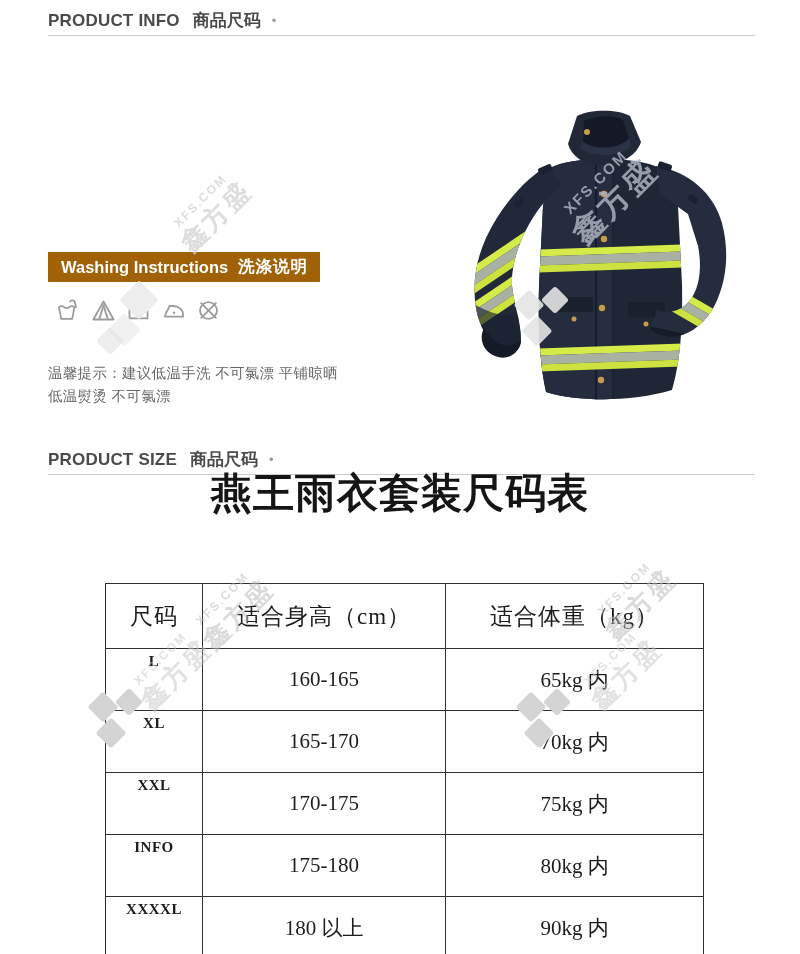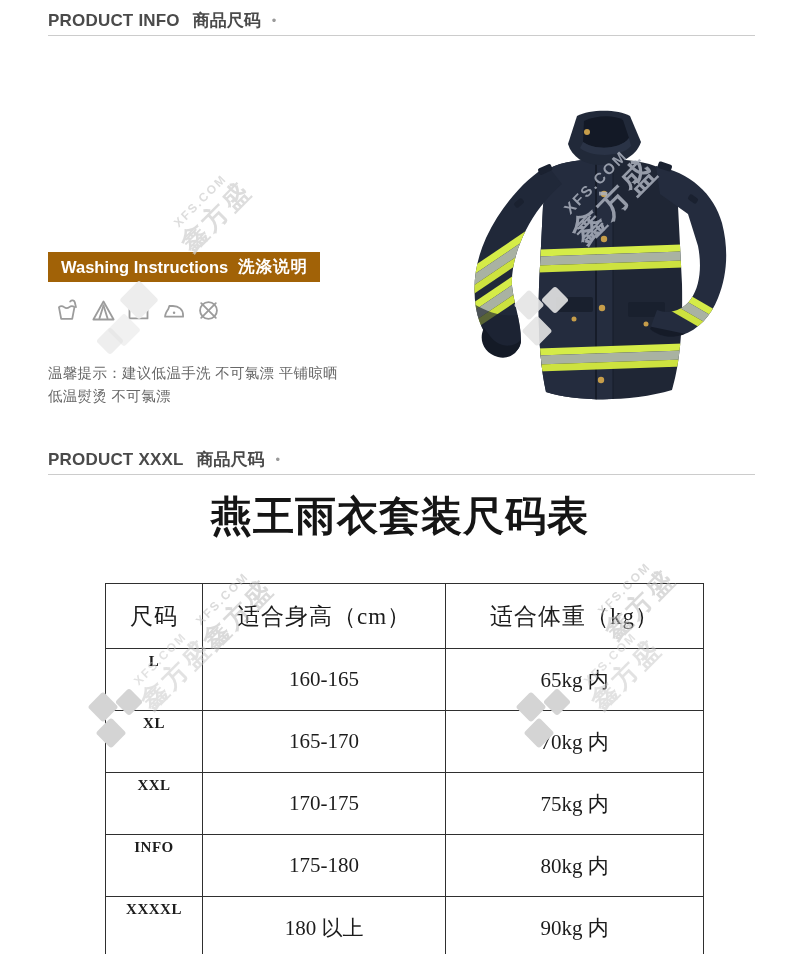--- a/index.html
+++ b/index.html
@@ -29,21 +29,21 @@
   .icons svg{width:27px;height:27px;}
   .icons path,.icons rect,.icons circle,.icons line{fill:none;stroke:#9c9c9c;stroke-width:1.6;
             stroke-linecap:round;stroke-linejoin:round;}
   .icons .fillDot{fill:#9c9c9c;stroke:none;}
 
   
   .tips{position:absolute;left:48px;top:334px;color:#686868;font-size:14.5px;line-height:23px;
         letter-spacing:.3px;white-space:nowrap;margin-top:28px;}
 
   
-  .chart-title{position:absolute;left:0;top:492px;width:100%;text-align:center;color:#151515;
+  .chart-title{position:absolute;left:0;top:469px;width:100%;text-align:center;color:#151515;
         font-size:41px;font-weight:600;letter-spacing:1px;line-height:48px;}
 
   
   .size-table{position:absolute;left:105px;top:583px;width:598px;border-collapse:collapse;
         table-layout:fixed;font-family:"Liberation Serif","DejaVu Serif",serif;color:#1c1c1c;}
   .size-table th,.size-table td{border:1.5px solid #2f2f2f;text-align:center;padding:0;}
   .size-table th{height:64px;font-size:23px;font-weight:500;letter-spacing:1px;}
   .size-table td{height:57px;}
   .size-table td.size-cell{vertical-align:top;padding-top:4px;font-size:15px;font-weight:700;
         letter-spacing:.5px;}
@@ -198,21 +198,21 @@
     <path d="M133 34 C146 43 171 41 179 30 L181 38 C172 49 142 50 130 40 Z" fill="#2a3346"></path>
     <circle cx="137" cy="24" r="3" fill="#c69d4a"></circle>
 
     <rect x="88" y="58" width="14" height="7" rx="2" transform="rotate(-24 95 61)" fill="#1a2130"></rect>
     <rect x="208" y="55" width="14" height="7" rx="2" transform="rotate(18 215 58)" fill="#1a2130"></rect>
     <rect x="64" y="92" width="10" height="6" rx="2" transform="rotate(-40 69 95)" fill="#1a2130"></rect>
     <rect x="238" y="88" width="10" height="6" rx="2" transform="rotate(35 243 91)" fill="#1a2130"></rect>
   </svg>
 
   <div class="sec-head" style="top:448px;">
-    <span class="en">PRODUCT XXXL</span>
+    <span class="en">PRODUCT SIZE</span>
     <span class="zh">商品尺码</span>
     <span class="dot">•</span>
   </div>
   <div class="rule" style="top:474px;"></div>
 
   <div class="chart-title">燕王雨衣套装尺码表</div>
 
   <table class="size-table">
     <colgroup>
         <col class="col-size">

